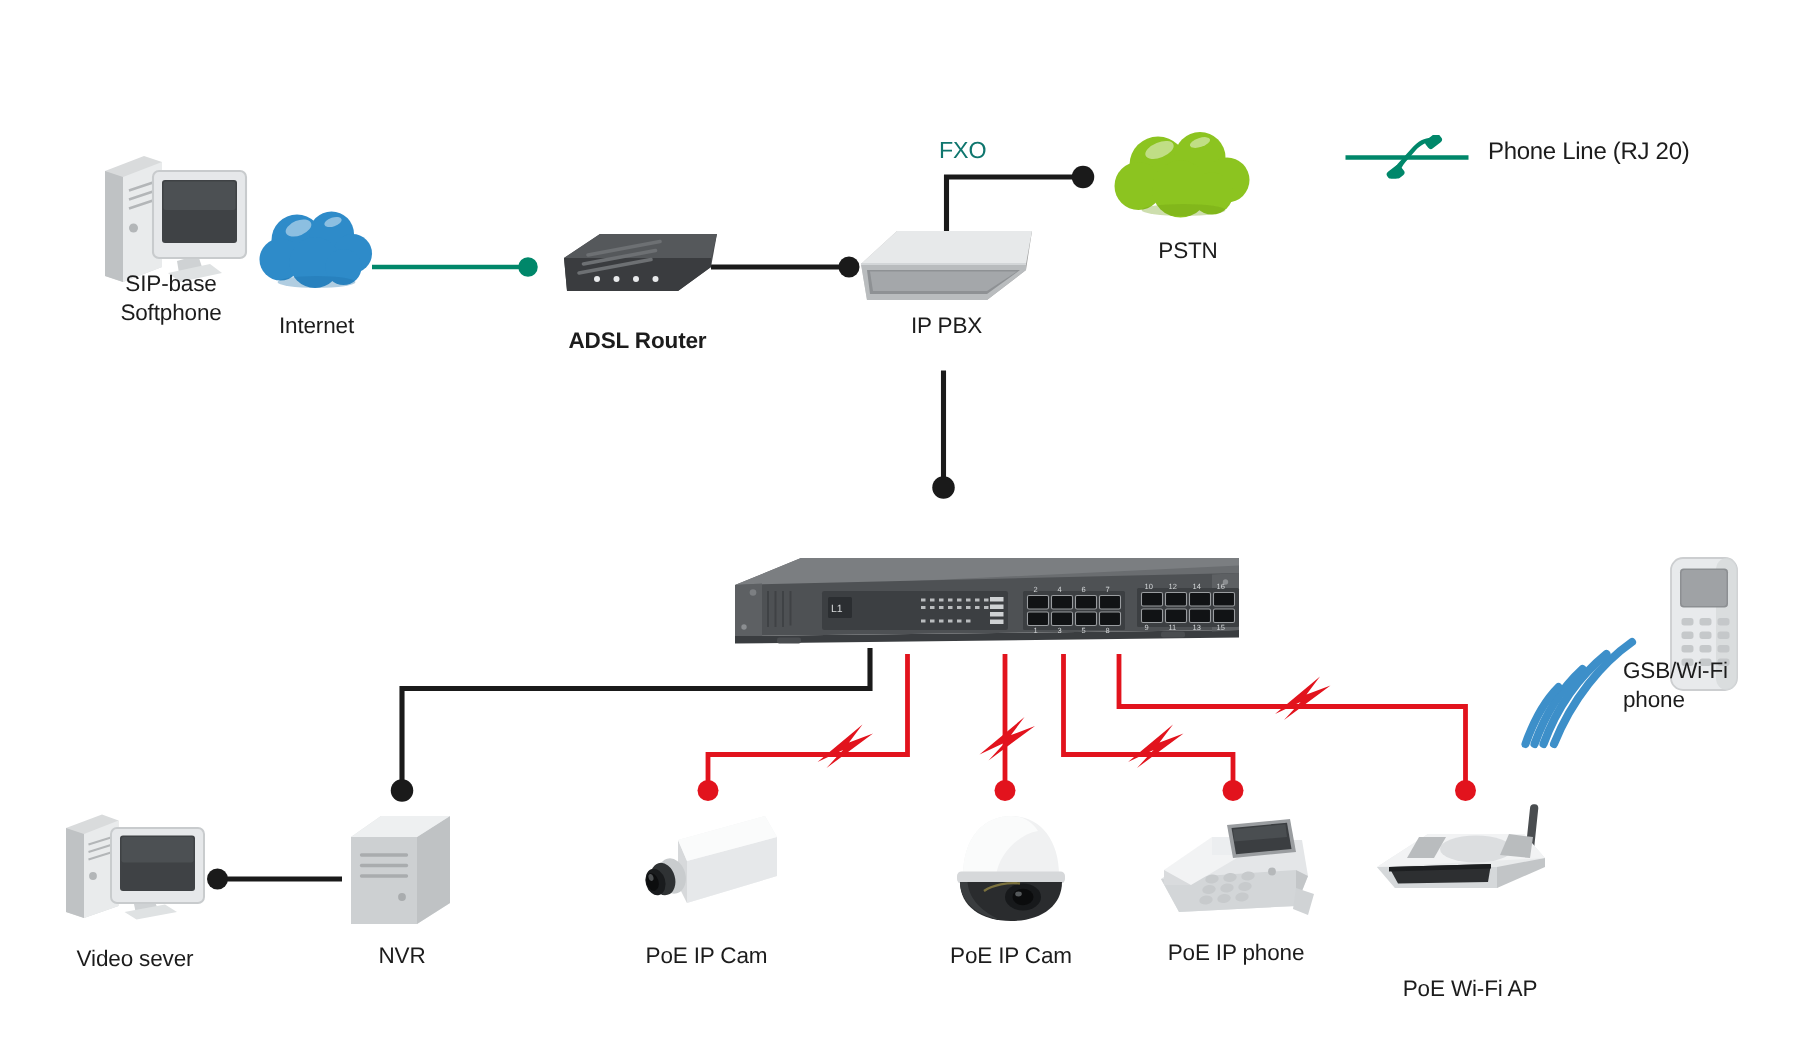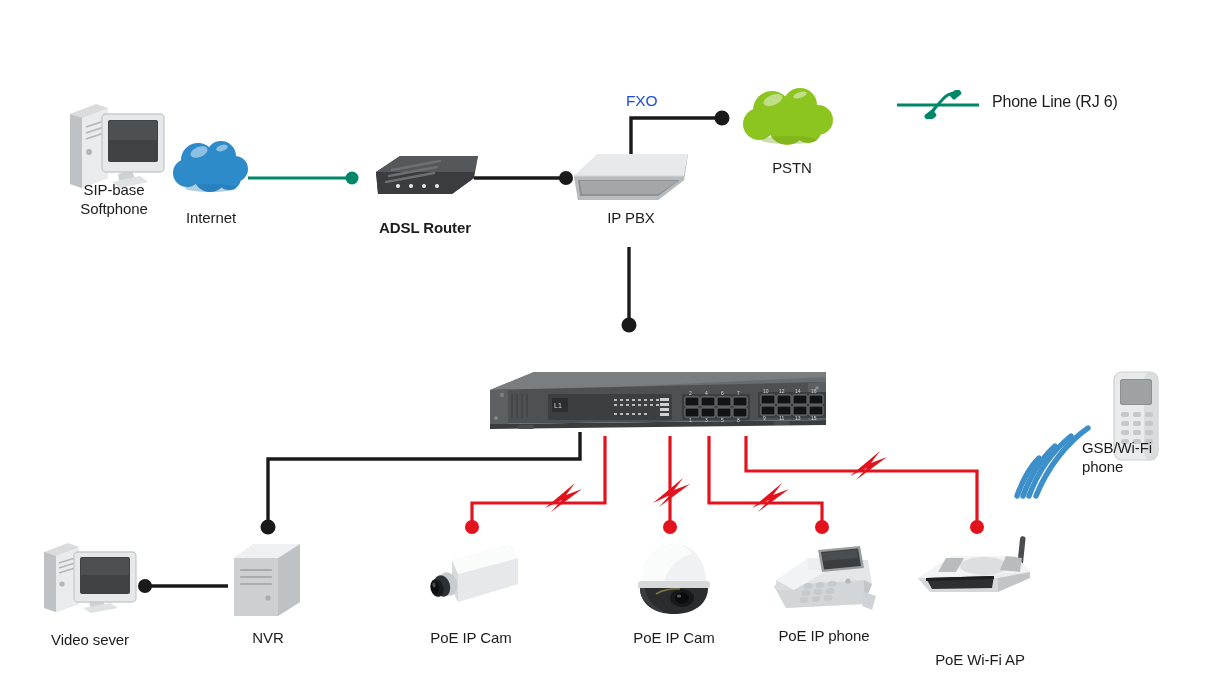--- a/index.html
+++ b/index.html
@@ -41,21 +41,21 @@
     line-height: 19px;
     white-space: pre-line;
     letter-spacing: -0.1px;
   }
   .node-label.bold {
     font-weight: bold;
     font-size: 15px;
   }
   .wire-label {
     position: absolute;
-    color: #1d4ed8;
+    color: #0f766e;
     font-size: 15.5px;
     letter-spacing: -0.1px;
   }
   
   #legend {
     position: absolute;
     left: 896px;
     top: 90px;
     width: 300px;
   }
@@ -158,21 +158,21 @@
 
     <div class="legend-row">
       <svg class="legend-swatch" viewBox="0 0 84 29">
         <line x1="1" y1="15" x2="83" y2="15" stroke="#00876a" stroke-width="3"></line>
         <g fill="#00876a">
           <path d="M60 2 C56 1 50 3 45 9 L36 19 C31 25 30 29 32 31 L38 27 C36 25 38 22 41 18 L48 10 C52 6 56 4 59 6 Z"></path>
           <rect x="54" y="1" width="11" height="7" rx="2.2" transform="rotate(-38 59 4)"></rect>
           <rect x="29" y="22" width="11" height="8" rx="2.2" transform="rotate(-38 34 26)"></rect>
         </g>
       </svg>
-      <span class="legend-text">Phone Line (RJ 6)</span>
+      <span class="legend-text">Phone Line (RJ 20)</span>
     </div>
   </div>
 
   <div class="node" style="left:60px; top:100px; width:110px; height:100px;">
     <svg class="node-art" width="110" height="100" viewBox="0 0 110 100">
 
       <polygon points="10,14 36,4 48,8 48,78 22,88 10,84" fill="#d9dbdc"></polygon>
       <polygon points="10,14 22,18 22,88 10,84" fill="#bfc2c4"></polygon>
       <polygon points="22,18 48,8 48,78 22,88" fill="#e9ebec"></polygon>
       <g stroke="#b3b6b8" stroke-width="1.6">

